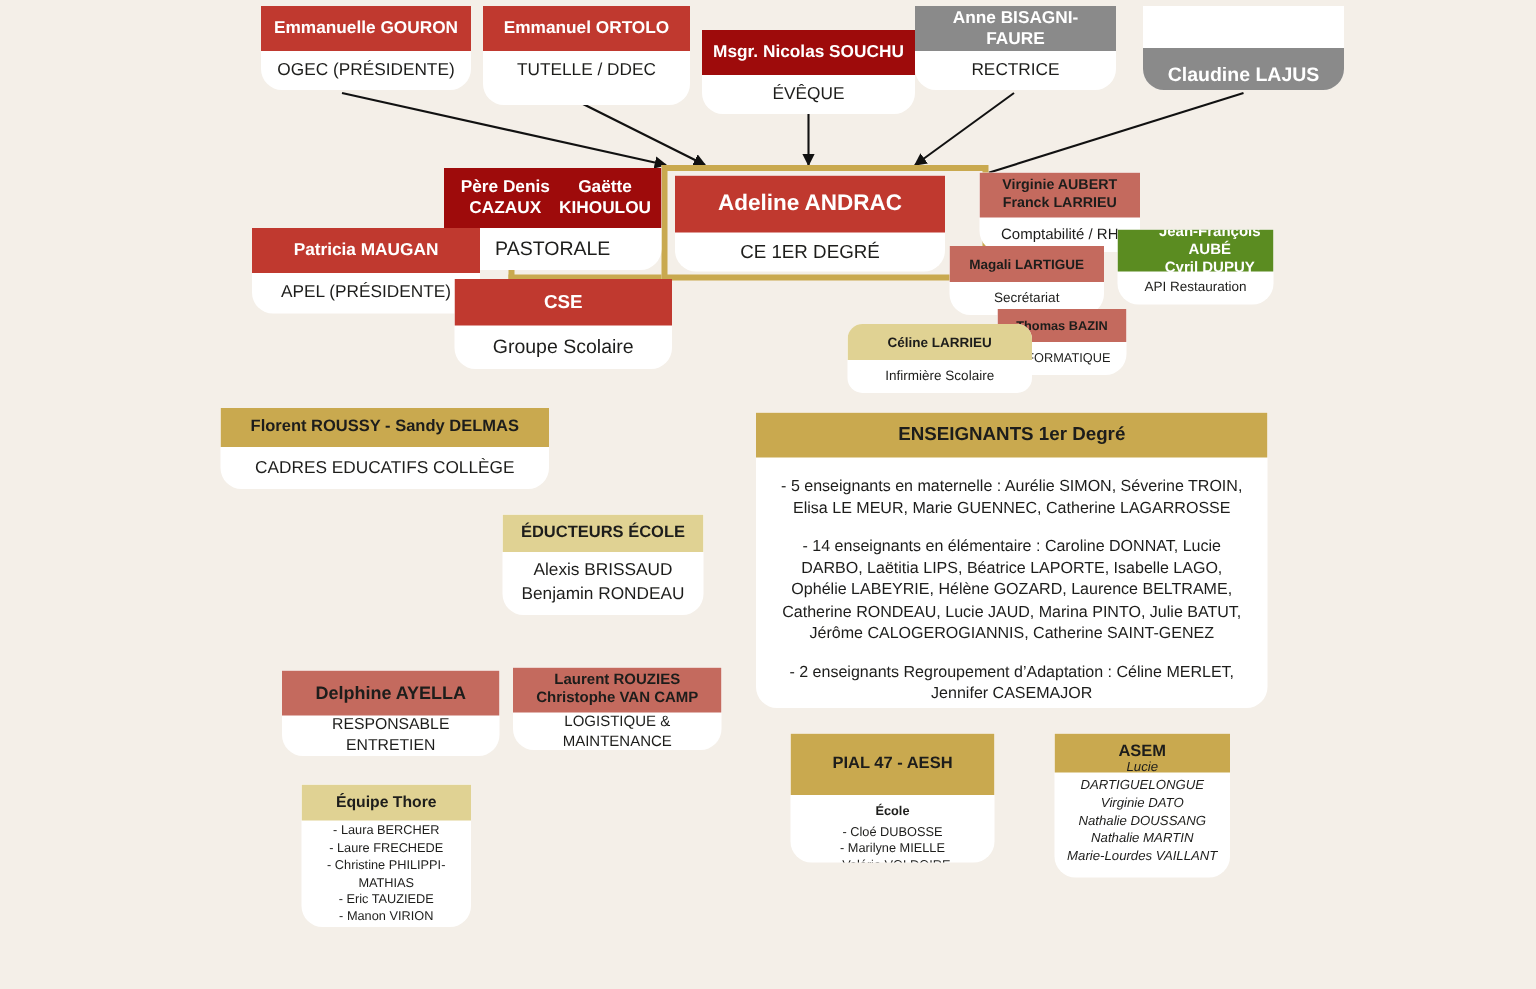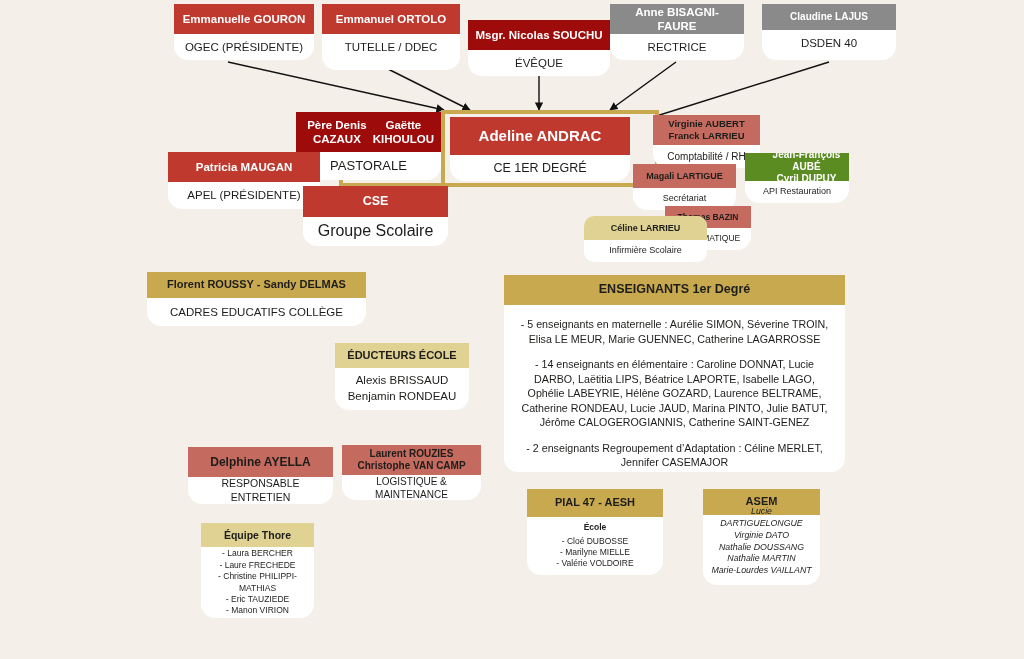--- a/index.html
+++ b/index.html
@@ -140,21 +140,21 @@
     <div class="hdr darkred" style="height:30px; font-size:11.5px;">Msgr. Nicolas SOUCHU</div>
     <div class="body" style="height:26px; font-size:11.5px;">ÉVÊQUE</div>
   </div>
 
   <div class="card" style="left:610px; top:4px; width:134px; height:56px;">
     <div class="hdr grey" style="height:30px; font-size:11.5px;">Anne BISAGNI-FAURE</div>
     <div class="body" style="height:26px; font-size:11.5px;">RECTRICE</div>
   </div>
 
   <div class="card" style="left:762px; top:4px; width:134px; height:56px;">
-    <div class="hdr grey" style="height:26px; font-size:10px;">Claudine LAJUS</div>
+    <div class="hdr grey" style="height:36px; font-size:13px;margin-top:28px;">Claudine LAJUS</div>
     <div class="body" style="height:26px; font-size:11.5px;">DSDEN 40</div>
   </div>
 
   <div id="director-frame" style="left:441px; top:110px; width:218px; height:77px;"></div>
   <div class="goldline" style="left:339px; top:183px; width:104px; height:4px;"></div>
   <div class="goldline" style="left:339px; top:133px; width:4px; height:54px;"></div>
   <div class="goldline" style="left:655px; top:137px; width:4px; height:50px;"></div>
 
   <div class="card" style="left:450px; top:117px; width:180px; height:64px;">
     <div class="hdr red" style="height:38px; font-size:15px;">Adeline ANDRAC</div>
@@ -169,21 +169,21 @@
     <div class="body" style="height:28px; font-size:13px;">PASTORALE</div>
   </div>
 
   <div class="card" style="left:168px; top:152px; width:152px; height:57px;">
     <div class="hdr red" style="height:30px; font-size:11.5px;">Patricia MAUGAN</div>
     <div class="body" style="height:27px; font-size:11.5px;">APEL (PRÉSIDENTE)</div>
   </div>
 
   <div class="card" style="left:303px; top:186px; width:145px; height:60px;">
     <div class="hdr red" style="height:31px; font-size:12.5px;">CSE</div>
-    <div class="body" style="height:29px; font-size:16px;">Groupe Scolaire</div>
+    <div class="body" style="height:29px; font-size:13px;">Groupe Scolaire</div>
   </div>
 
   <div class="card" style="left:653px; top:115px; width:107px; height:53px;">
     <div class="hdr salmon" style="height:30px; font-size:9.5px; flex-direction:column;">
       <span>Virginie AUBERT</span>
       <span>Franck LARRIEU</span>
     </div>
     <div class="body" style="height:23px; font-size:10px;">Comptabilité / RH</div>
   </div>
 
@@ -198,21 +198,21 @@
   </div>
 
   <div class="card" style="left:745px; top:153px; width:104px; height:50px;">
     <div class="hdr green" style="height:28px; font-size:10px; flex-direction:column;padding-left:25px;">
       <span>Jean-François AUBÉ</span>
       <span>Cyril DUPUY</span>
     </div>
     <div class="body" style="height:22px; font-size:9px;">API Restauration</div>
   </div>
 
-  <div class="card" style="left:584px; top:216px; width:123px; height:46px;border-radius:10px;">
+  <div class="card" style="left:565px; top:216px; width:123px; height:46px;border-radius:10px;">
     <div class="hdr lightgold" style="height:24px; font-size:9px;">Céline LARRIEU</div>
     <div class="body" style="height:22px; font-size:9px;">Infirmière Scolaire</div>
   </div>
 
   <div class="card" style="left:147px; top:272px; width:219px; height:54px;">
     <div class="hdr gold" style="height:26px; font-size:11px;">Florent ROUSSY - Sandy DELMAS</div>
     <div class="body" style="height:28px; font-size:11.5px;">CADRES EDUCATIFS COLLÈGE</div>
   </div>
 
   <div class="card" style="left:335px; top:343px; width:134px; height:67px;">
@@ -255,21 +255,21 @@
         <span>- Laura BERCHER</span><br>
         <span>- Laure FRECHEDE</span><br>
         <span>- Christine PHILIPPI-MATHIAS</span><br>
         <span>- Eric TAUZIEDE</span><br>
         <span>- Manon VIRION</span>
       </span>
     </div>
   </div>
 
   <div class="card" style="left:527px; top:489px; width:136px; height:86px;">
-    <div class="hdr gold" style="height:28px; font-size:11px;">PIAL 47 - AESH</div>
+    <div class="hdr gold" style="height:41px; font-size:11px;">PIAL 47 - AESH</div>
     <div class="body" style="height:58px; font-size:8.5px;">
       <span class="lines">
         <span class="sub-title">École</span>
         <span>- Cloé DUBOSSE</span><br>
         <span>- Marilyne MIELLE</span><br>
         <span>- Valérie VOLDOIRE</span>
       </span>
     </div>
   </div>
 

